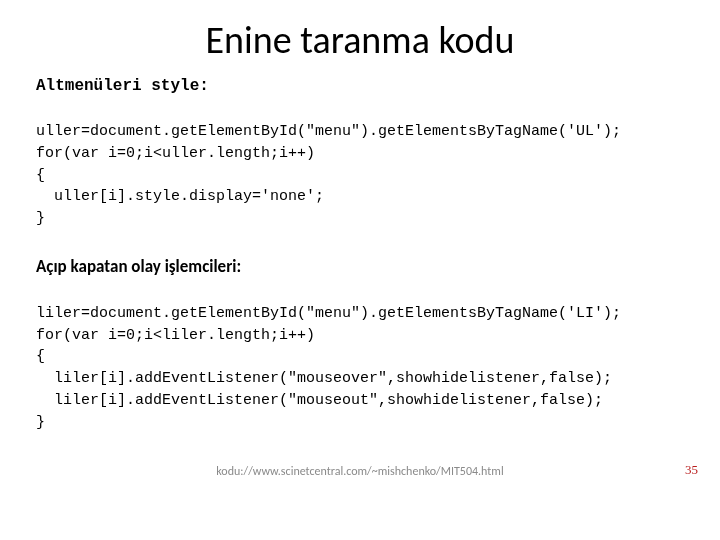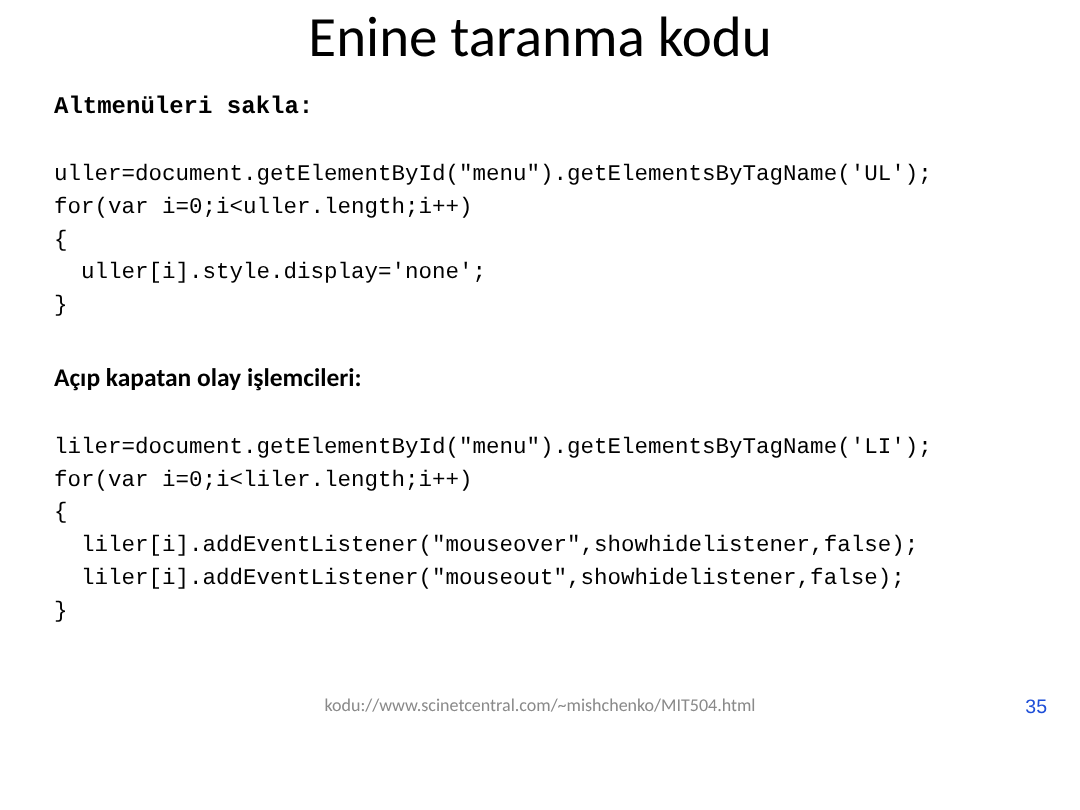--- a/index.html
+++ b/index.html
@@ -10,21 +10,21 @@
     background: #fff;
     font-family: Calibri, "Segoe UI", Arial, sans-serif;
     color: #000;
     position: relative;
     overflow: hidden;
   }
   .slide {
     box-sizing: border-box;
     width: 720px;
     height: 496px;
-    padding: 2px 36px 0 36px;
+    padding: 17px 36px 0 36px;
     position: relative;
   }
   .title {
     font-family: Calibri, "Segoe UI", Arial, sans-serif;
     font-size: 38px;
     font-weight: 400;
     text-align: center;
     margin: 0 0 14px 0;
   }
   .section-label {
@@ -54,31 +54,31 @@
     text-align: center;
     font-size: 12px;
     color: #8a8a8a;
     font-family: Calibri, Arial, sans-serif;
   }
   .page-num {
     position: absolute;
     right: 22px;
     bottom: 18px;
     font-size: 13px;
-    color: #1d4ed8;
-    font-family: Liberation Sans, sans-serif;
+    color: #b91c1c;
+    font-family: Liberation Serif, serif;
   }
 </style>
 </head>
 <body>
 
 <div class="slide">
   <h1 class="title">Enine taranma kodu</h1>
 
-  <div class="section-label">Altmenüleri sakla:</div>
+  <div class="section-label">Altmenüleri style:</div>
 
   <div class="code-block">uller=document.getElementById("menu").getElementsByTagName('UL');
 for(var i=0;i&lt;uller.length;i++)
 {
   uller[i].style.display='none';
 }</div>
 
   <div class="section-label2">Açıp kapatan olay işlemcileri:</div>
 
   <div class="code-block">liler=document.getElementById("menu").getElementsByTagName('LI');

